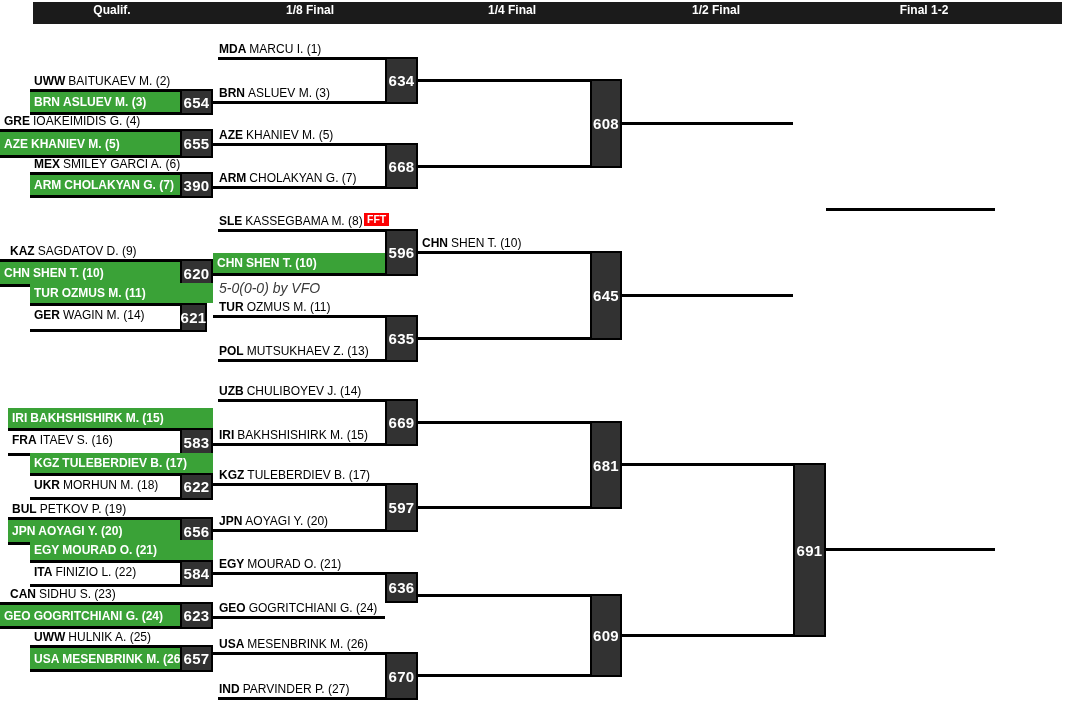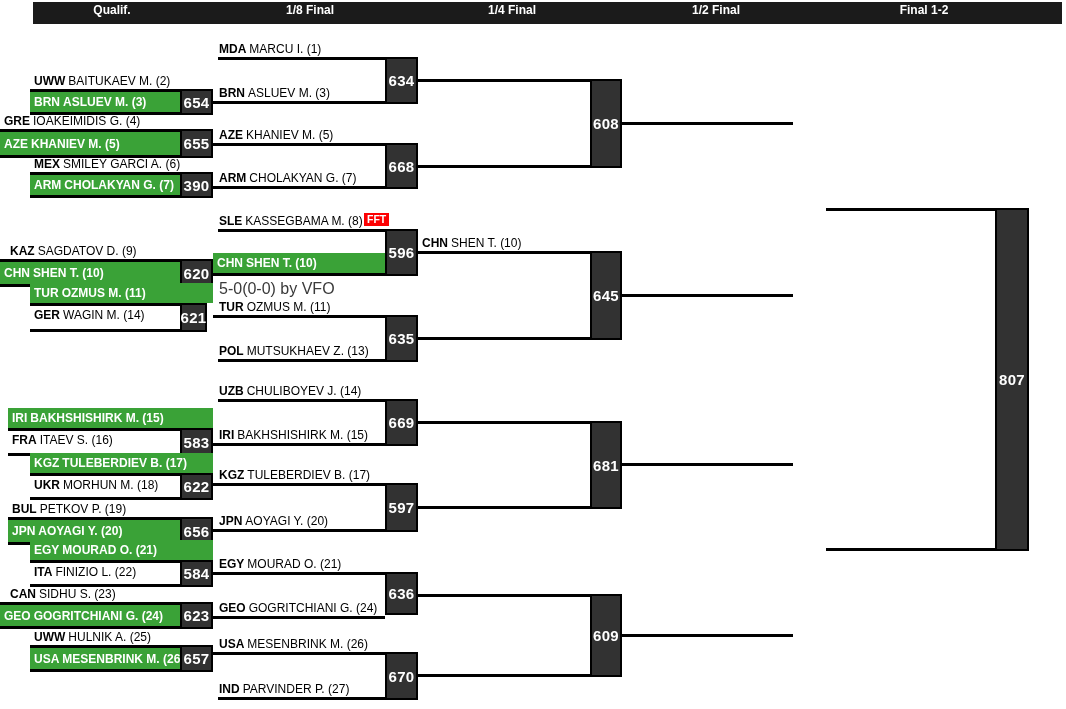--- a/index.html
+++ b/index.html
@@ -12,21 +12,21 @@
   .e{position:absolute;font-size:12px;color:#000;white-space:nowrap;line-height:14px}
   .e b{margin-right:3px}
   .w{position:absolute;background:#3AA237;color:#fff;font-weight:bold;font-size:12px;
      display:flex;align-items:center;padding-left:4px;white-space:nowrap;box-sizing:border-box}
   .w b{margin-right:3px}
   .hd{position:absolute;left:33px;top:2px;width:1029px;height:22px;background:#1b1b1b}
   .ht{position:absolute;top:3px;transform:translateX(-50%);color:#fff;font-weight:bold;
       font-size:12px;white-space:nowrap}
   .fft{position:absolute;background:#fd0002;color:#fff;font-weight:bold;font-size:10.5px;
        line-height:13px;padding:0 3px}
-  .note{position:absolute;font-size:16px;color:#3a3a3a;white-space:nowrap}
+  .note{position:absolute;font-size:14px;font-style:italic;color:#3a3a3a;white-space:nowrap}
 </style>
 </head>
 <body>
 
 <div class="stage">
 
   <div class="hd"></div>
   <span class="ht" style="left:112px">Qualif.</span>
   <span class="ht" style="left:310px">1/8 Final</span>
   <span class="ht" style="left:512px">1/4 Final</span>
@@ -170,21 +170,21 @@
   <div class="e" style="left:219px;top:468px"><b>KGZ</b><span>TULEBERDIEV B. (17)</span></div>
   <div class="ln" style="left:213px;top:483px;width:172px"></div>
   <div class="e" style="left:219px;top:514px"><b>JPN</b><span>AOYAGI Y. (20)</span></div>
   <div class="ln" style="left:213px;top:529px;width:172px"></div>
   <div class="bx" style="left:385px;top:483px;width:33px;height:49px">597</div>
 
   <div class="e" style="left:219px;top:557px"><b>EGY</b><span>MOURAD O. (21)</span></div>
   <div class="ln" style="left:213px;top:572px;width:172px"></div>
   <div class="e" style="left:219px;top:601px"><b>GEO</b><span>GOGRITCHIANI G. (24)</span></div>
   <div class="ln" style="left:213px;top:616px;width:172px"></div>
-  <div class="bx" style="left:385px;top:572px;width:33px;height:43px">636</div>
+  <div class="bx" style="left:385px;top:572px;width:33px;height:31px">636</div>
 
   <div class="e" style="left:219px;top:637px"><b>USA</b><span>MESENBRINK M. (26)</span></div>
   <div class="ln" style="left:213px;top:652px;width:172px"></div>
   <div class="e" style="left:219px;top:682px"><b>IND</b><span>PARVINDER P. (27)</span></div>
   <div class="ln" style="left:218px;top:697px;width:167px"></div>
   <div class="bx" style="left:385px;top:652px;width:33px;height:48px">670</div>
 
   <div class="ln" style="left:418px;top:79px;width:172px"></div>
   <div class="ln" style="left:418px;top:165px;width:172px"></div>
   <div class="bx" style="left:590px;top:79px;width:32px;height:89px">608</div>
@@ -200,18 +200,18 @@
 
   <div class="ln" style="left:418px;top:594px;width:172px"></div>
   <div class="ln" style="left:418px;top:674px;width:172px"></div>
   <div class="bx" style="left:590px;top:594px;width:32px;height:83px">609</div>
 
   <div class="ln" style="left:622px;top:122px;width:171px"></div>
   <div class="ln" style="left:622px;top:294px;width:171px"></div>
 
   <div class="ln" style="left:622px;top:463px;width:171px"></div>
   <div class="ln" style="left:622px;top:634px;width:171px"></div>
+  <div class="bx" style="left:793px;top:463px;width:33px;height:174px">691</div>
 
   <div class="ln" style="left:826px;top:208px;width:169px"></div>
   <div class="ln" style="left:826px;top:548px;width:169px"></div>
-  <div class="bx" style="left:995px;top:208px;width:34px;height:343px">807</div>
 
 </div>
 
 </body></html>

